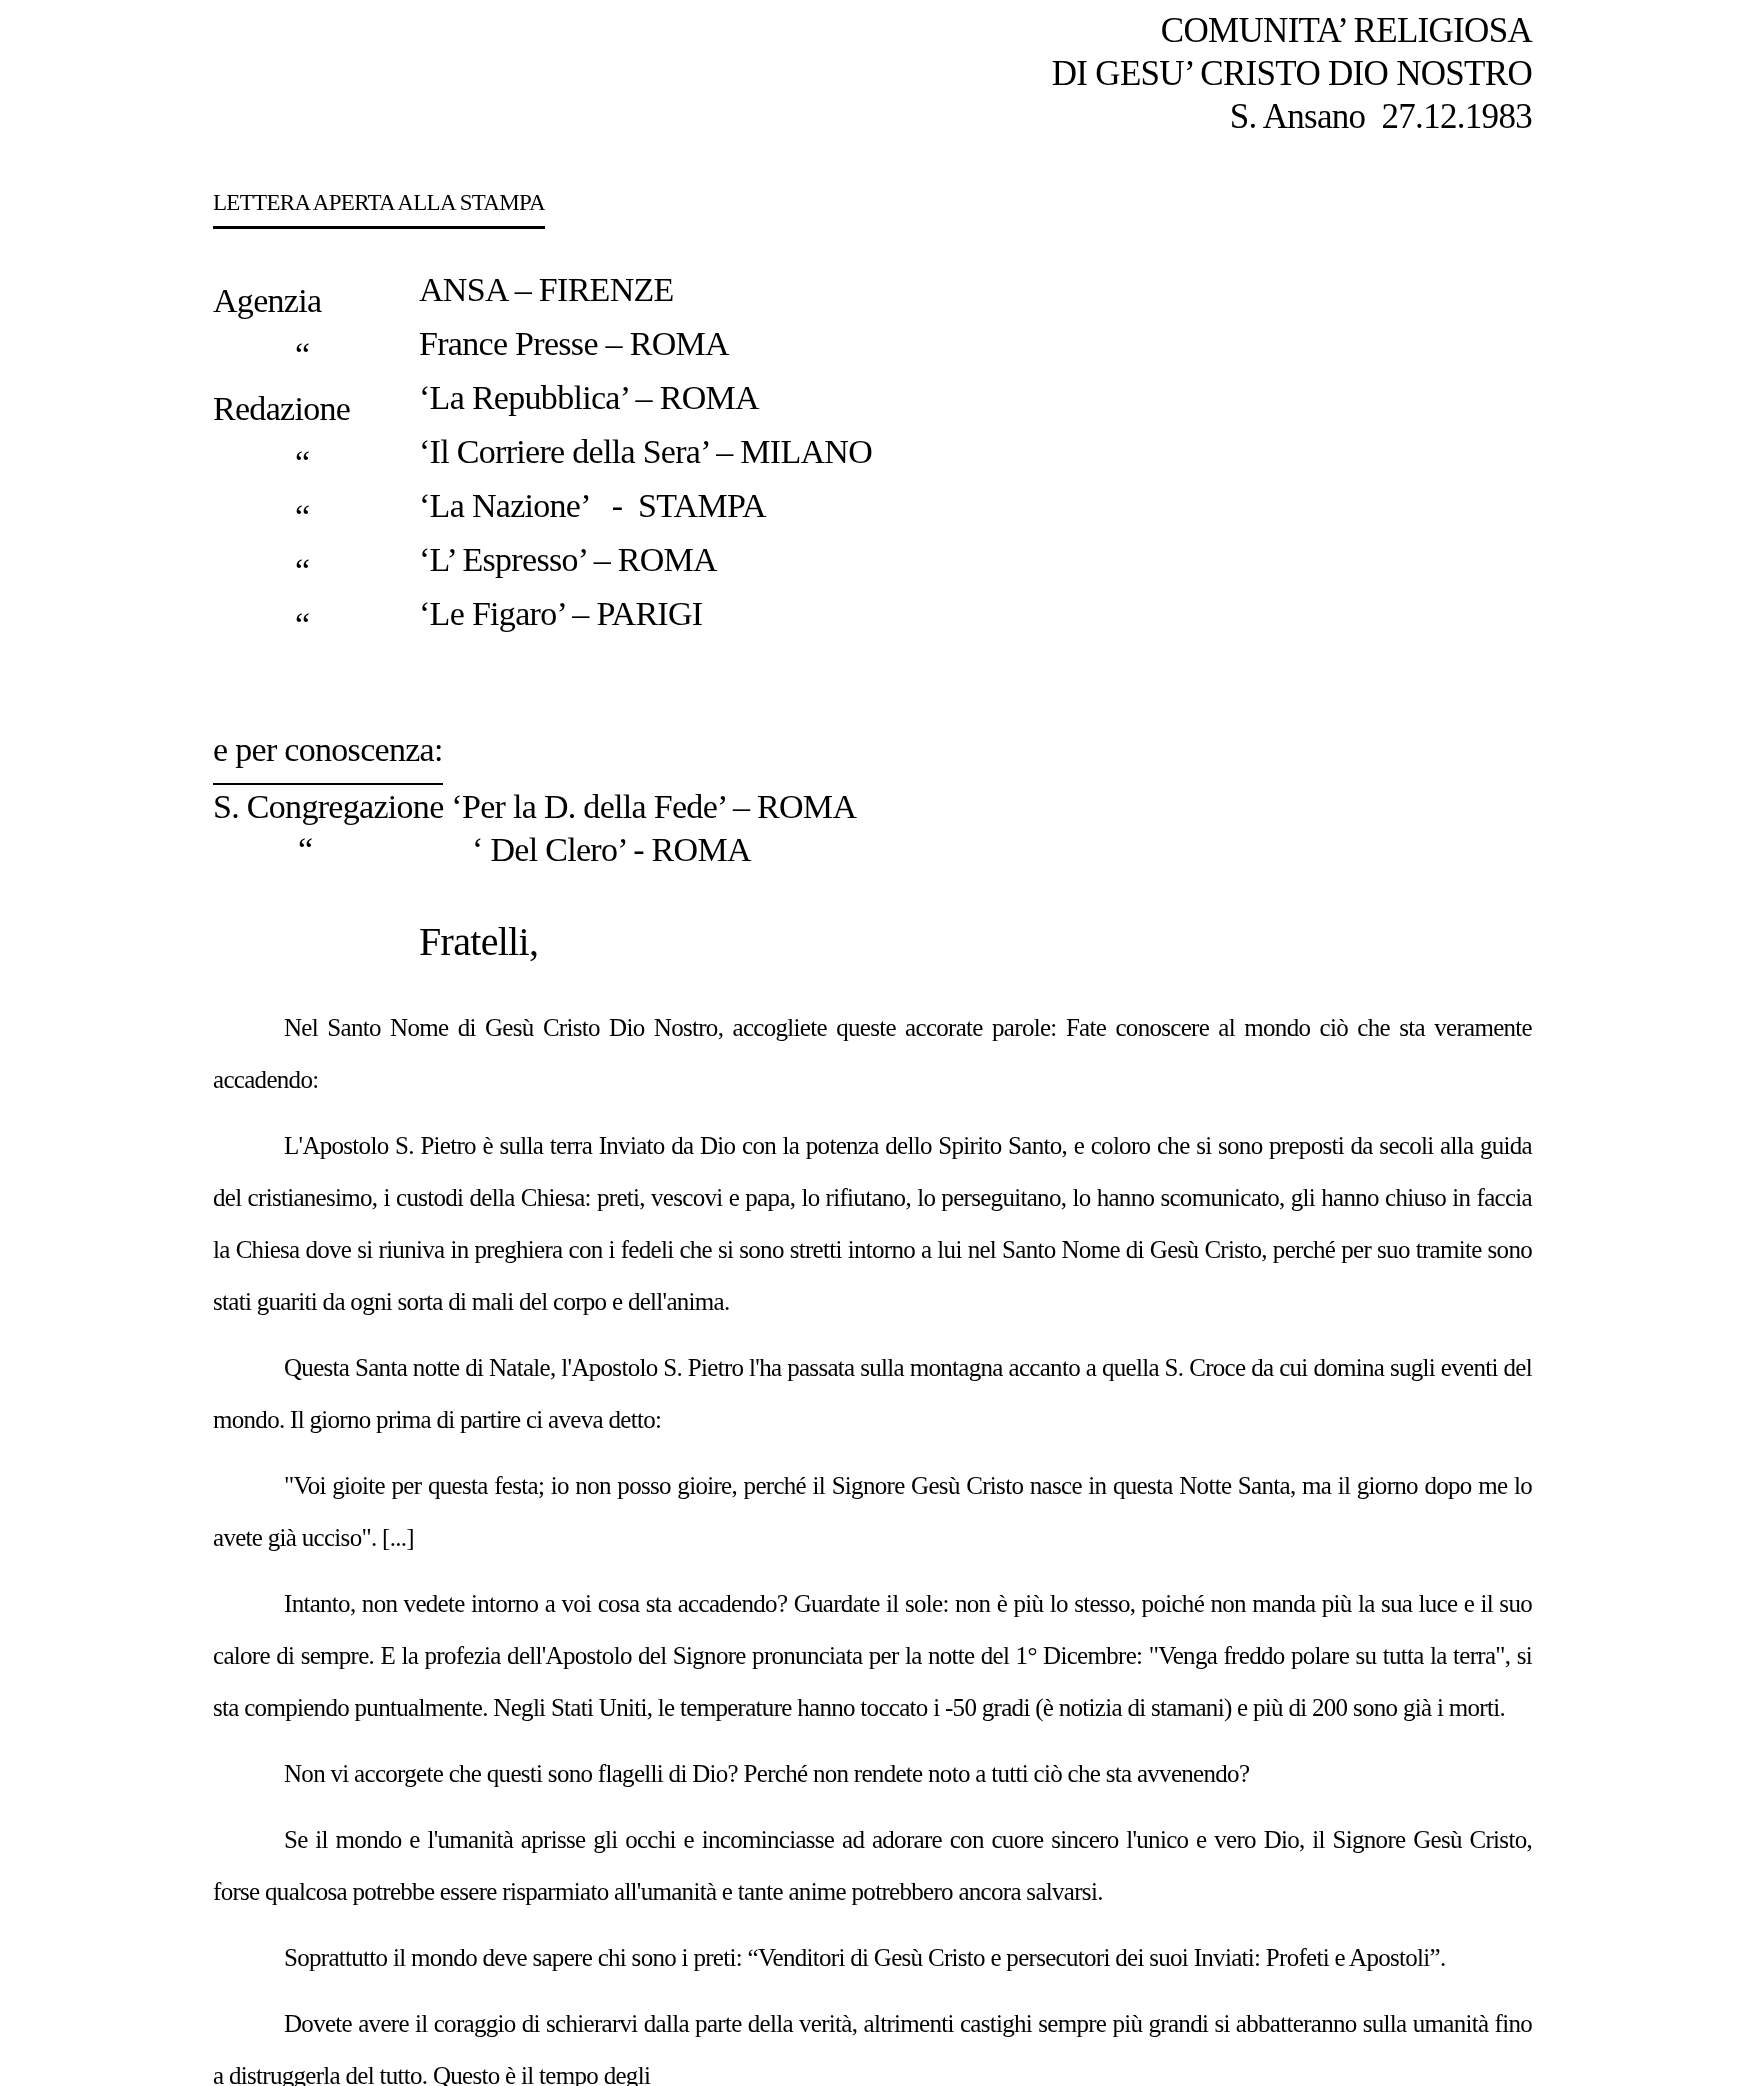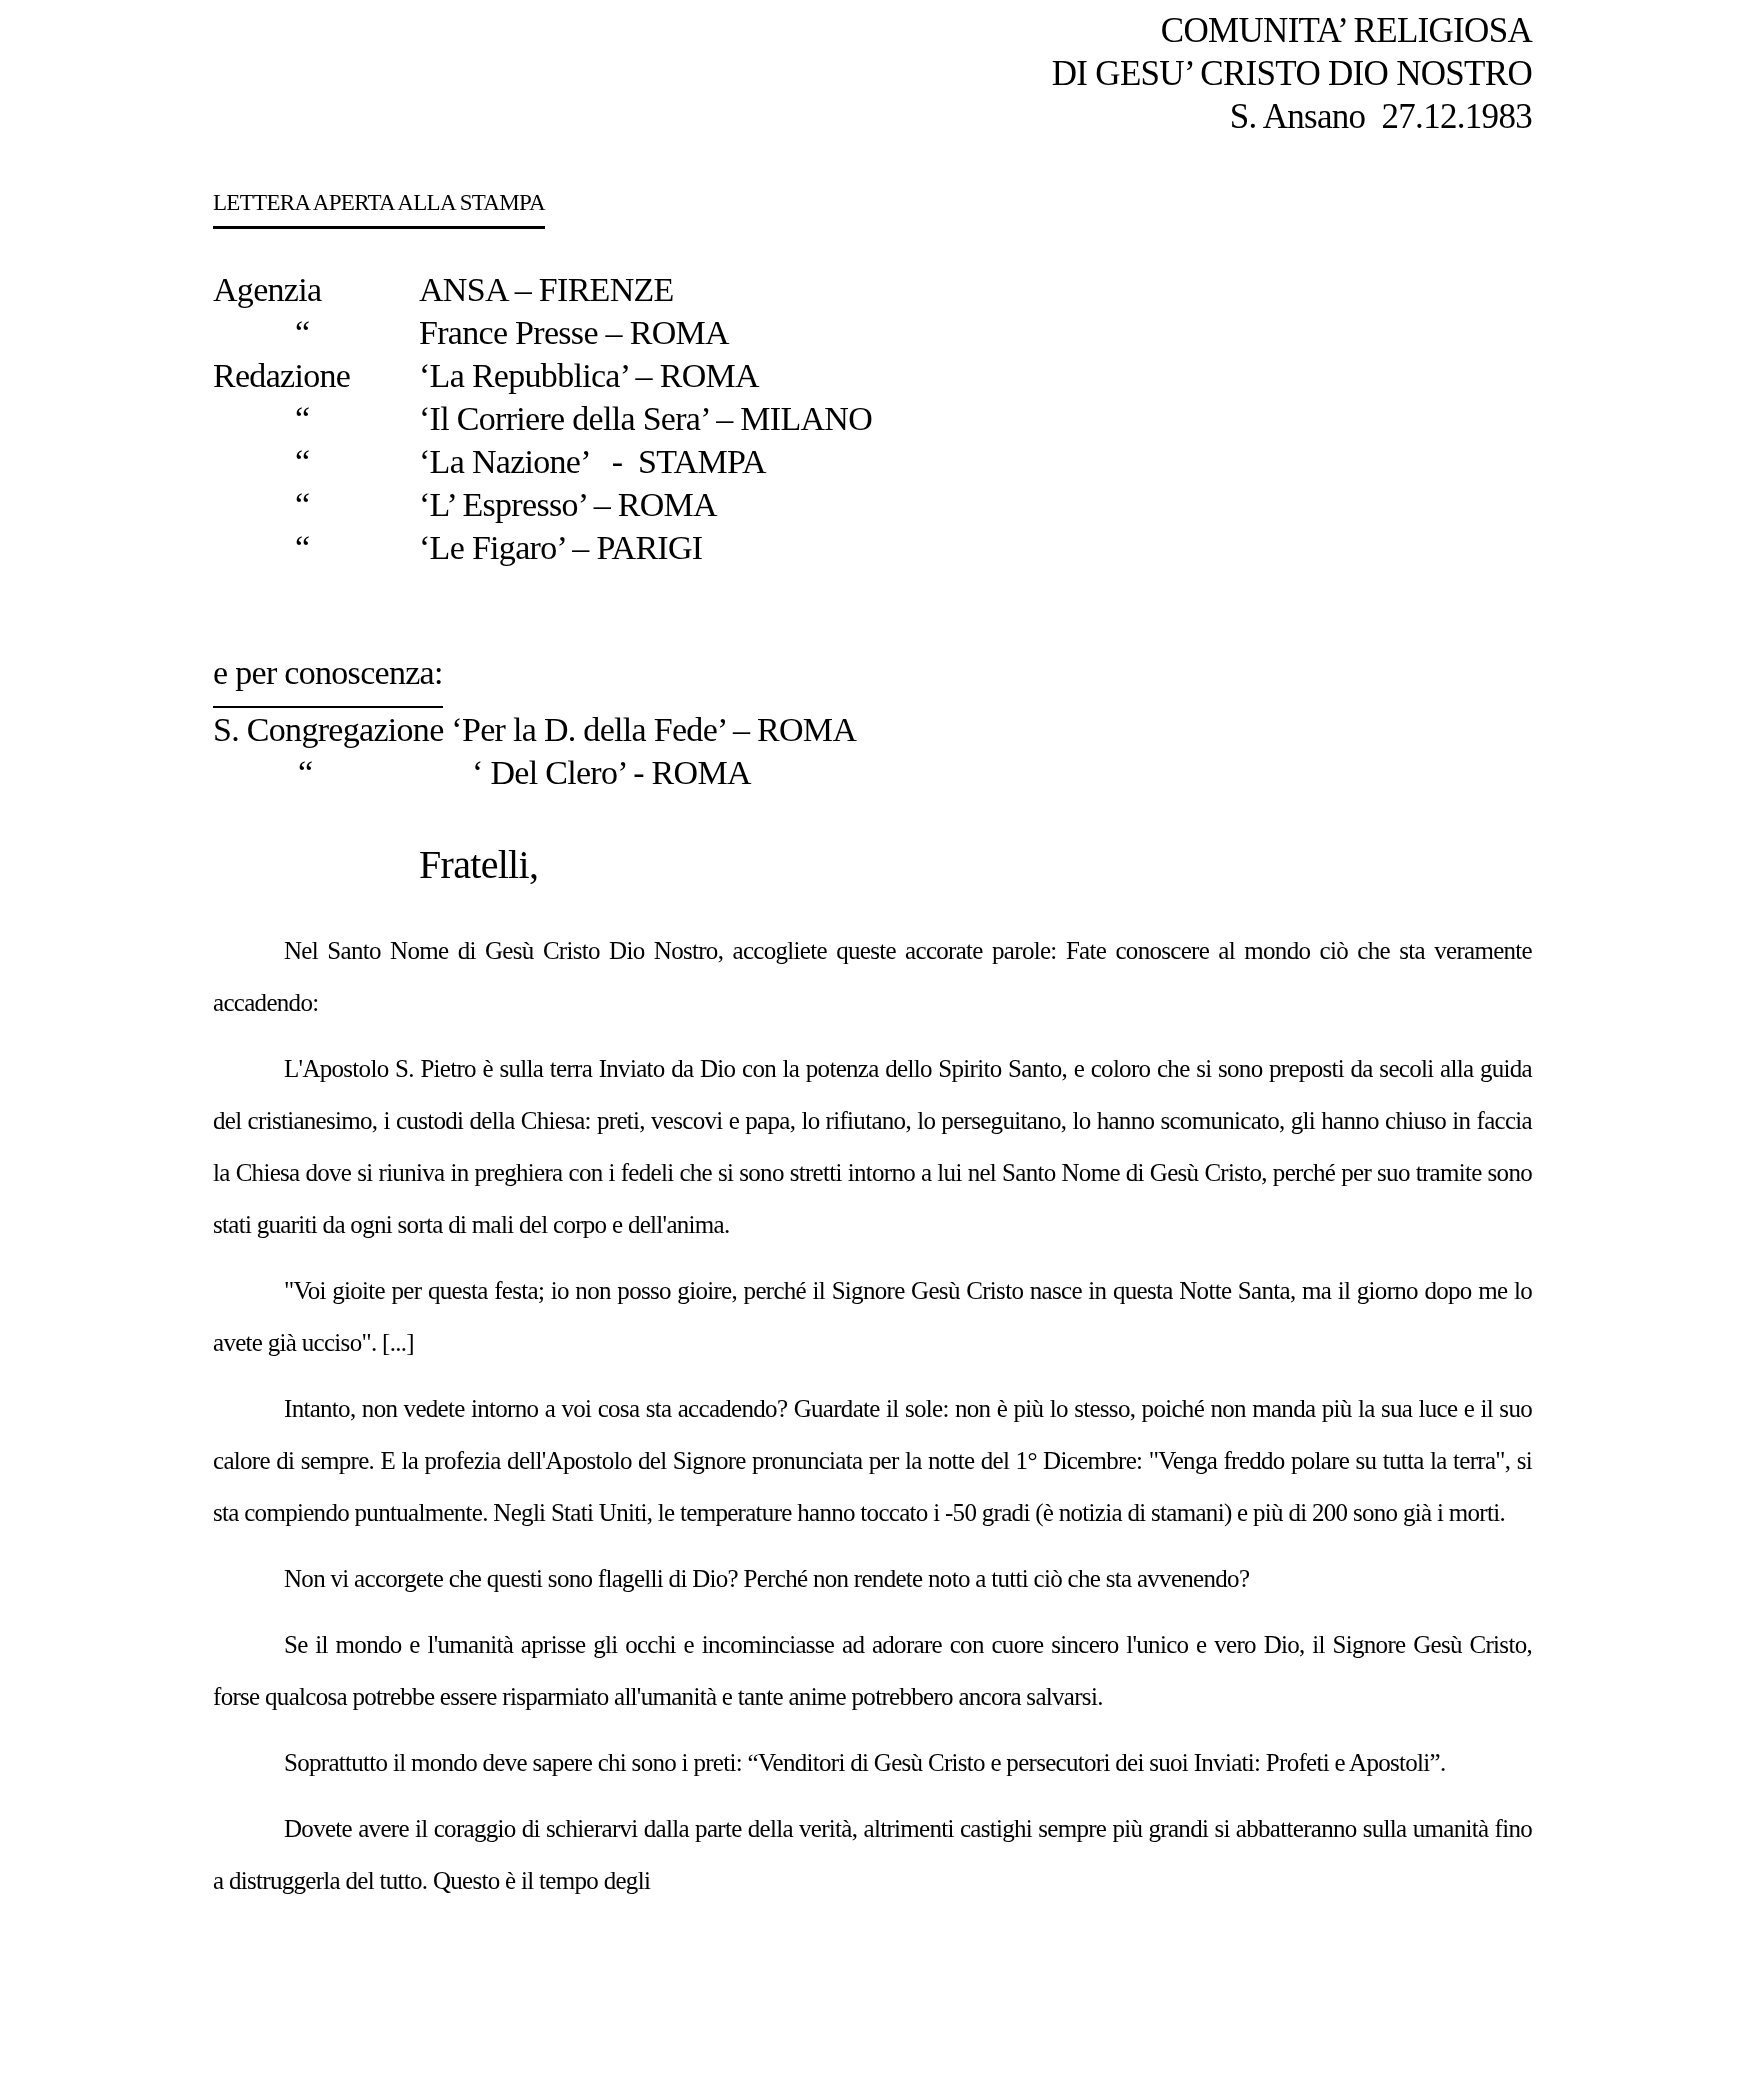--- a/index.html
+++ b/index.html
@@ -52,20 +52,21 @@
   .recipients {
     margin-top: 39px;
     font-size: 34px;
     line-height: 43px;
     letter-spacing: -0.7px;
   }
   .rec-row { display: flex; }
   .rec-label {
     width: 206px;
     flex: 0 0 206px;
+    margin-top: 11px;
   }
   .rec-label.ditto { text-indent: 82px; }
 
   
   .cc {
     margin-top: 82px;
     font-size: 34px;
     line-height: 43px;
     letter-spacing: -0.7px;
   }
@@ -149,20 +150,21 @@
       <span class="cc-ditto">“</span>
       <span class="pre">‘ Del Clero’ - ROMA</span>
     </div>
   </section>
 
   <div class="salutation">Fratelli,</div>
 
   <section class="body-text">
     <p class="first">Nel Santo Nome di Gesù Cristo Dio Nostro, accogliete queste accorate parole: Fate conoscere al mondo ciò che sta veramente accadendo:</p>
     <p>L'Apostolo S. Pietro è sulla terra Inviato da Dio con la potenza dello Spirito Santo, e coloro che si sono preposti da secoli alla guida del cristianesimo, i custodi della Chiesa: preti, vescovi e papa, lo rifiutano, lo perseguitano, lo hanno scomunicato, gli hanno chiuso in faccia la Chiesa dove si riuniva in preghiera con i fedeli che si sono stretti intorno a lui nel Santo Nome di Gesù Cristo, perché per suo tramite sono stati guariti da ogni sorta di mali del corpo e dell'anima.</p>
+    <p>Questa Santa notte di Natale, l'Apostolo S. Pietro l'ha passata sulla montagna accanto a quella S. Croce da cui domina sugli eventi del mondo. Il giorno prima di partire ci aveva detto:</p>
     <p>"Voi gioite per questa festa; io non posso gioire, perché il Signore Gesù Cristo nasce in questa Notte Santa, ma il giorno dopo me lo avete già ucciso". [...]</p>
     <p>Intanto, non vedete intorno a voi cosa sta accadendo? Guardate il sole: non è più lo stesso, poiché non manda più la sua luce e il suo calore di sempre. E la profezia dell'Apostolo del Signore pronunciata per la notte del 1° Dicembre: "Venga freddo polare su tutta la terra", si sta compiendo puntualmente. Negli Stati Uniti, le temperature hanno toccato i -50 gradi (è notizia di stamani) e più di 200 sono già i morti.</p>
     <p>Non vi accorgete che questi sono flagelli di Dio? Perché non rendete noto a tutti ciò che sta avvenendo?</p>
     <p>Se il mondo e l'umanità aprisse gli occhi e incominciasse ad adorare con cuore sincero l'unico e vero Dio, il Signore Gesù Cristo, forse qualcosa potrebbe essere risparmiato all'umanità e tante anime potrebbero ancora salvarsi.</p>
     <p>Soprattutto il mondo deve sapere chi sono i preti: “Venditori di Gesù Cristo e persecutori dei suoi Inviati: Profeti e Apostoli”.</p>
     <p>Dovete avere il coraggio di schierarvi dalla parte della verità, altrimenti castighi sempre più grandi si abbatteranno sulla umanità fino a distruggerla del tutto. Questo è il tempo degli</p>
   </section>
 
 </div>
 

